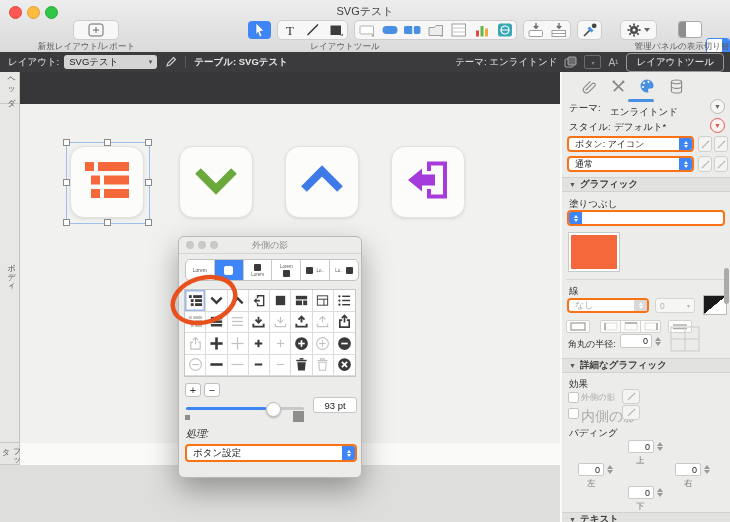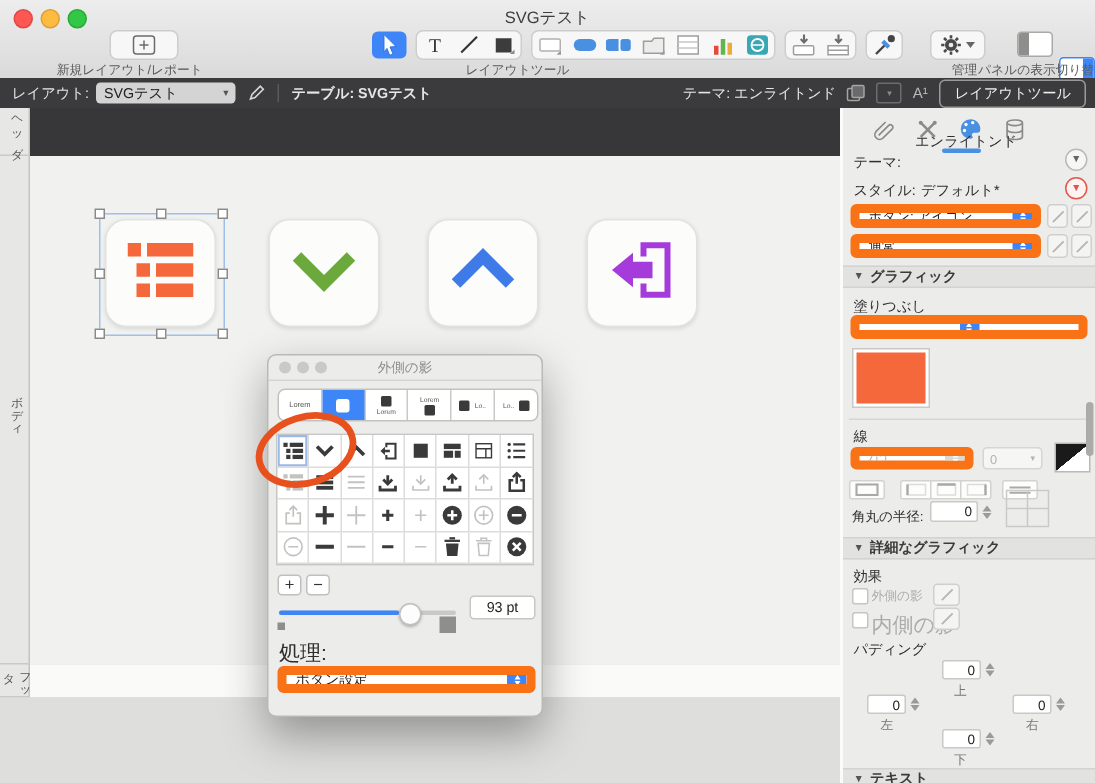--- a/index.html
+++ b/index.html
@@ -51,21 +51,21 @@
   .seg .sel .sq{background:#fff;width:9px;height:9px;border-radius:2px;}
   .grid{position:absolute;left:5px;top:52px;width:172px;height:88px;display:grid;grid-template-columns:repeat(8,1fr);grid-template-rows:repeat(4,1fr);background:#fff;border:1px solid #C6C6C4;box-sizing:border-box;}
   .cell{border-right:1px solid #DCDCDA;border-bottom:1px solid #DCDCDA;display:flex;align-items:center;justify-content:center;box-sizing:border-box;}
   .cell:nth-child(8n){border-right:none;}
   .cell.selected{box-shadow:inset 0 0 0 1.5px #9AB8E8;}
   .pm{width:16px;height:14px;background:#fff;border:1px solid #BFBFBD;border-radius:3px;display:flex;align-items:center;justify-content:center;font-size:11px;color:#333;box-sizing:border-box;}
   .slider-track{position:absolute;left:7px;top:170px;width:118px;height:3px;background:#C9C9C7;border-radius:2px;}
   .slider-fill{position:absolute;left:0;top:0;height:3px;width:68%;background:#3E86F7;border-radius:2px;}
   .knob{position:absolute;left:80px;top:-5px;width:13px;height:13px;border-radius:50%;background:#FDFDFD;border:1px solid #C0C0BE;box-shadow:0 1px 2px rgba(0,0,0,.25);}
   .valbox{position:absolute;left:134px;top:160px;width:44px;height:16px;background:#fff;border:1px solid #C6C6C4;border-radius:3px;display:flex;align-items:center;justify-content:center;font-size:9.5px;color:#222;box-sizing:border-box;}
-  .ddl{background:#fff;border:6px solid #f97316;border-radius:4px;display:flex;align-items:center;box-sizing:border-box;position:absolute;overflow:hidden;justify-content:center;}
+  .ddl{background:#fff;border:2px solid #f97316;border-radius:4px;display:flex;align-items:center;box-sizing:border-box;position:absolute;overflow:hidden;}
   .ddl .txt{flex:1;font-size:9px;color:#222;padding-left:6px;white-space:nowrap;overflow:hidden;}
   .ddl .step{width:13px;align-self:stretch;background:#3E86F7;display:flex;flex-direction:column;align-items:center;justify-content:center;gap:1px;}
   .ddl.dis .txt{color:#ADADAB;}
   .ddl.dis .step{background:#D9D9D7;}
   .tri-u{width:0;height:0;border-left:2.5px solid transparent;border-right:2.5px solid transparent;border-bottom:3.5px solid #fff;}
   .tri-d{width:0;height:0;border-left:2.5px solid transparent;border-right:2.5px solid transparent;border-top:3.5px solid #fff;}
   
   .inspector{left:560px;top:72px;width:170px;height:450px;background:#ECECEA;border-left:2px solid #FBFBFA;box-sizing:border-box;}
   .ins-sec{position:absolute;left:0;width:176px;height:15px;background:#E2E2E0;border-top:1px solid #D2D2D0;border-bottom:1px solid #D2D2D0;display:flex;align-items:center;font-size:9.5px;color:#3b3b3b;font-weight:bold;padding-left:7px;box-sizing:border-box;gap:4px;}
   .ins-sec .dv{font-size:7px;color:#555;}
@@ -341,21 +341,21 @@
             <ellipse cx="7" cy="3" rx="5.5" ry="2"></ellipse>
             <path d="M1.5,3 V13 a5.5,2 0 0 0 11,0 V3"></path>
             <path d="M1.5,8 a5.5,2 0 0 0 11,0"></path>
           </g>
         </svg>
       </div>
   </div>
   <div class="abs" style="left:66px;top:27px;width:26px;height:2.5px;background:#4a90e2;border-radius:2px;"></div>
 
   <div class="lbl b" style="left:7px;top:30px;">テーマ:</div>
-  <div class="lbl" style="left:48px;top:16px;">エンライトンド</div>
+  <div class="lbl" style="left:48px;top:34px;">エンライトンド</div>
   <div class="circbtn" style="left:148px;top:27px;">
       <span>▼</span>
     </div>
 
   <div class="lbl b" style="left:7px;top:49px;">スタイル:</div>
   <div class="lbl" style="left:52px;top:49px;">デフォルト*</div>
   <div class="circbtn red" style="left:148px;top:46px;">
       <span>▼</span>
     </div>
 
@@ -814,21 +814,21 @@
     </div>
   <div class="abs pm" style="left:6px;top:146px;">+</div>
   <div class="abs pm" style="left:25px;top:146px;">−</div>
   <div class="slider-track">
     <div class="slider-fill"></div>
     <div class="knob"></div>
   </div>
   <div class="abs" style="left:6px;top:178px;width:5px;height:5px;background:#8E8E8C;"></div>
   <div class="abs" style="left:114px;top:174px;width:11px;height:11px;background:#8E8E8C;"></div>
   <div class="valbox">93 pt</div>
-  <div class="abs" style="left:7px;top:190px;font-size:14px;color:#2e2e2e;">処理:</div>
+  <div class="abs" style="left:7px;top:190px;font-size:10px;color:#2e2e2e;font-style:italic;">処理:</div>
   <div class="ddl" style="left:6px;top:207px;width:172px;height:18px;">
     <span class="txt" style="font-size:9.5px;">ボタン設定</span>
     <span class="step">
         <span class="tri-u"></span>
         <span class="tri-d"></span>
       </span>
   </div>
 </div>
 
 <svg class="abs" style="left:163px;top:268px;pointer-events:none;" width="84" height="64">

